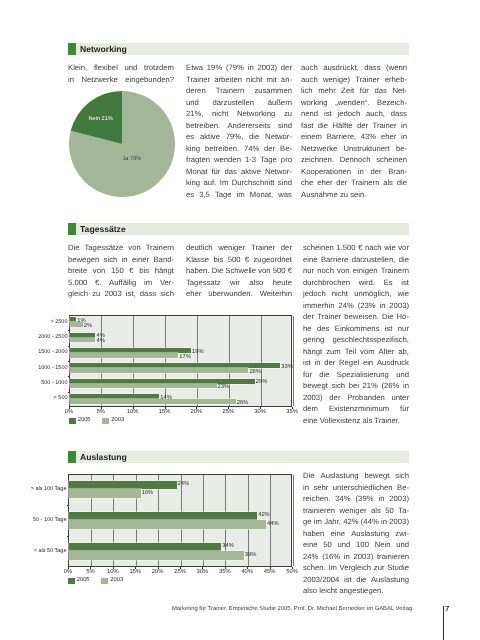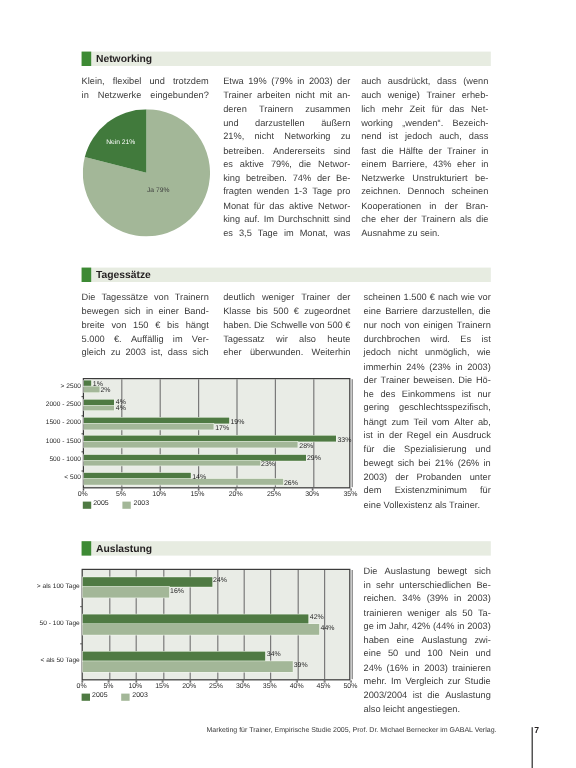--- a/index.html
+++ b/index.html
@@ -216,21 +216,21 @@
 
   <div class="col" style="left:303px;top:471px">
       <div class="ln"><span>Die</span><span>Auslastung</span><span>bewegt</span><span>sich</span></div>
       <div class="ln"><span>in</span><span>sehr</span><span>unterschiedlichen</span><span>Be-</span></div>
       <div class="ln"><span>reichen.</span><span>34%</span><span>(39%</span><span>in</span><span>2003)</span></div>
       <div class="ln"><span>trainieren</span><span>weniger</span><span>als</span><span>50</span><span>Ta-</span></div>
       <div class="ln"><span>ge</span><span>im</span><span>Jahr,</span><span>42%</span><span>(44%</span><span>in</span><span>2003)</span></div>
       <div class="ln"><span>haben</span><span>eine</span><span>Auslastung</span><span>zwi-</span></div>
       <div class="ln"><span>eine</span><span>50</span><span>und</span><span>100</span><span>Nein</span><span>und</span></div>
       <div class="ln"><span>24%</span><span>(16%</span><span>in</span><span>2003)</span><span>trainieren</span></div>
-      <div class="ln"><span>mehr.</span><span>Im</span><span>Vergleich</span><span>zur</span><span>Studie</span></div>
+      <div class="ln"><span>schen.</span><span>Im</span><span>Vergleich</span><span>zur</span><span>Studie</span></div>
       <div class="ln"><span>2003/2004</span><span>ist</span><span>die</span><span>Auslastung</span></div>
       <div class="ln last">also leicht angestiegen.</div>
     </div>
 
   <div class="chart" id="chart-auslastung" style="left:36px;top:471px;width:264px;height:118px">
       <div class="plot" style="left: 32px; top: 3px; width: 224px; height: 93px;">
         <div class="gridv" style="left: 21.9px;"></div>
         <div class="gridv" style="left: 44.3px;"></div>
         <div class="gridv" style="left: 66.7px;"></div>
         <div class="gridv" style="left: 89.1px;"></div>

